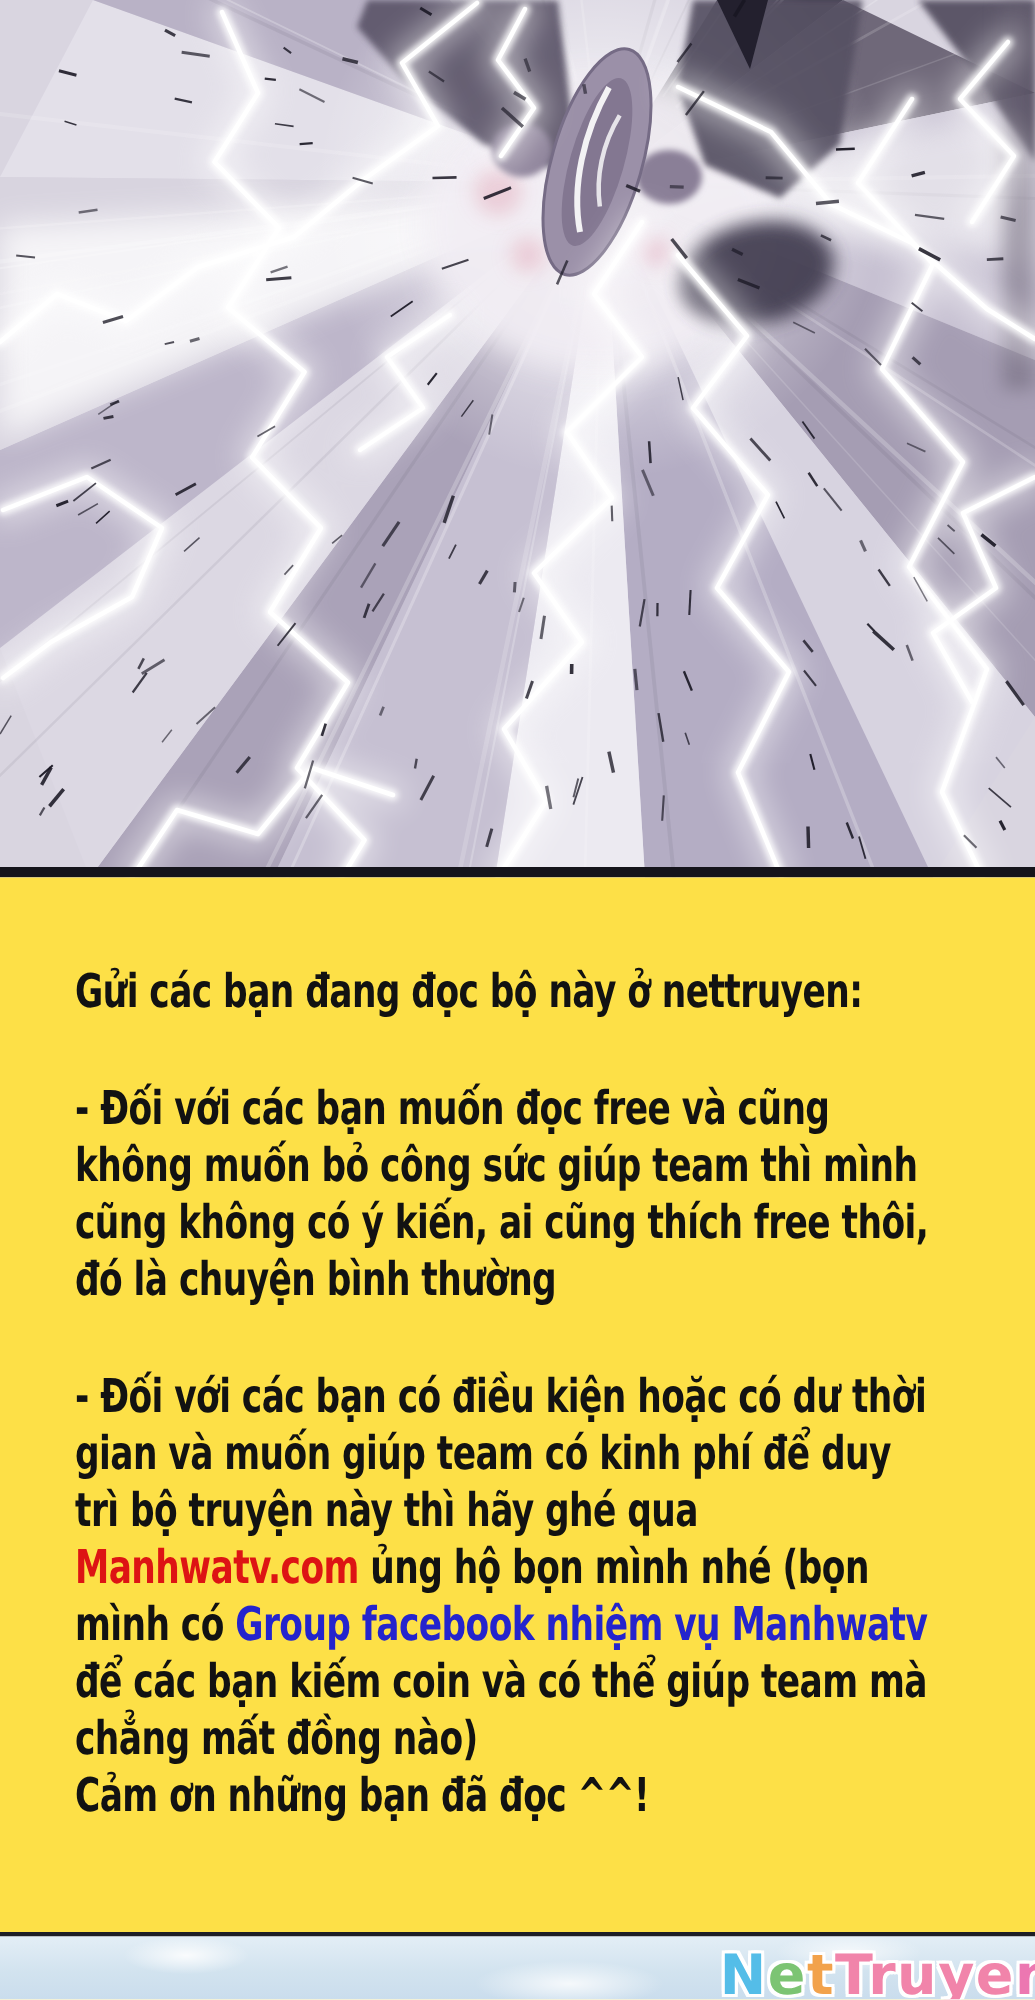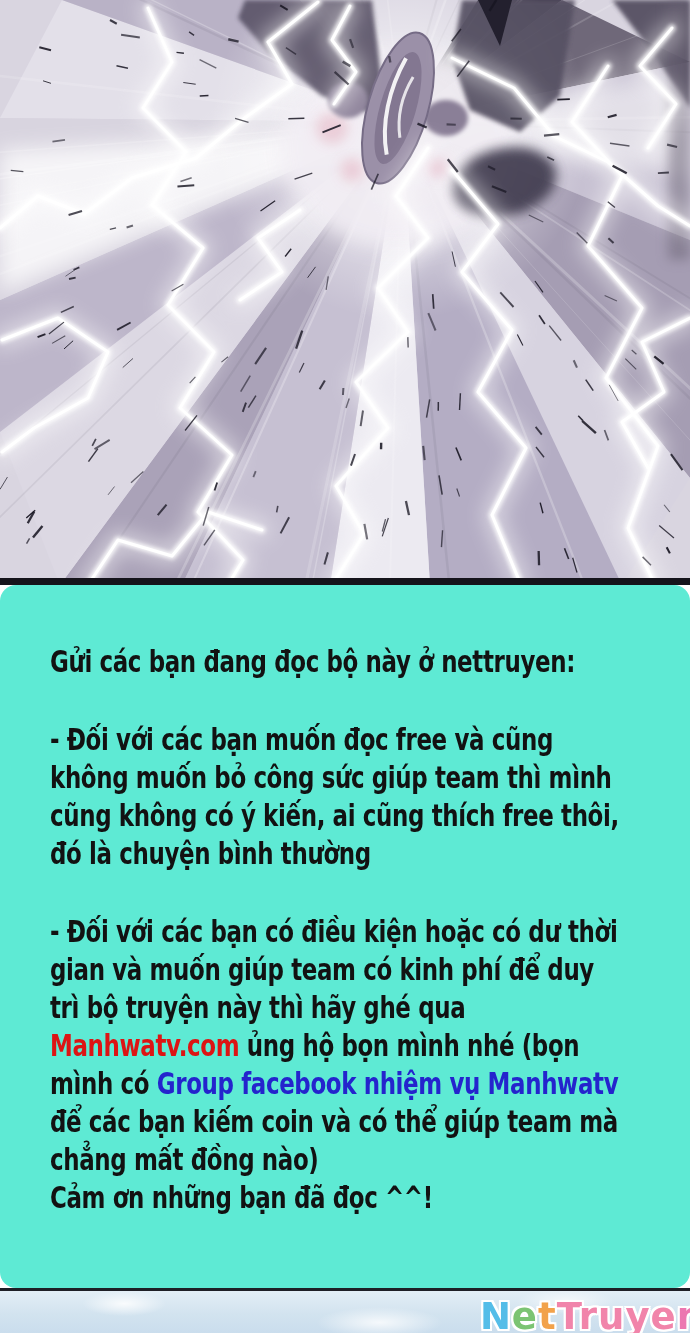--- a/index.html
+++ b/index.html
@@ -4,22 +4,22 @@
 <style>
   html,body{margin:0;padding:0;background:#ffffff;}
   body{width:690px;height:1333px;position:relative;overflow:hidden;
        font-family:"DejaVu Sans","Liberation Sans",sans-serif;}
 
   
   .panel{position:relative;width:690px;height:585px;background:#d9d5e0;overflow:hidden;}
   .panel svg{display:block;}
 
   
-  .note{position:relative;width:690px;height:703px;background:#5eead4;
-        padding:57px 0 0 50px;box-sizing:border-box;border-radius:16px;}
+  .note{position:relative;width:690px;height:703px;background:#fde047;
+        padding:57px 0 0 50px;box-sizing:border-box;}
   .tl{height:38px;line-height:38px;white-space:nowrap;
       font-weight:700;font-size:31px;color:#121212;
       transform:scaleX(.74);transform-origin:0 50%;
       letter-spacing:-0.5px;}
   .spacer{height:40px;}
 
   
   .separator{position:absolute;left:0;top:1288px;width:690px;height:3px;background:#1e1f26;}
   .footer{position:absolute;left:0;top:1291px;width:690px;height:42px;overflow:hidden;
           background:

